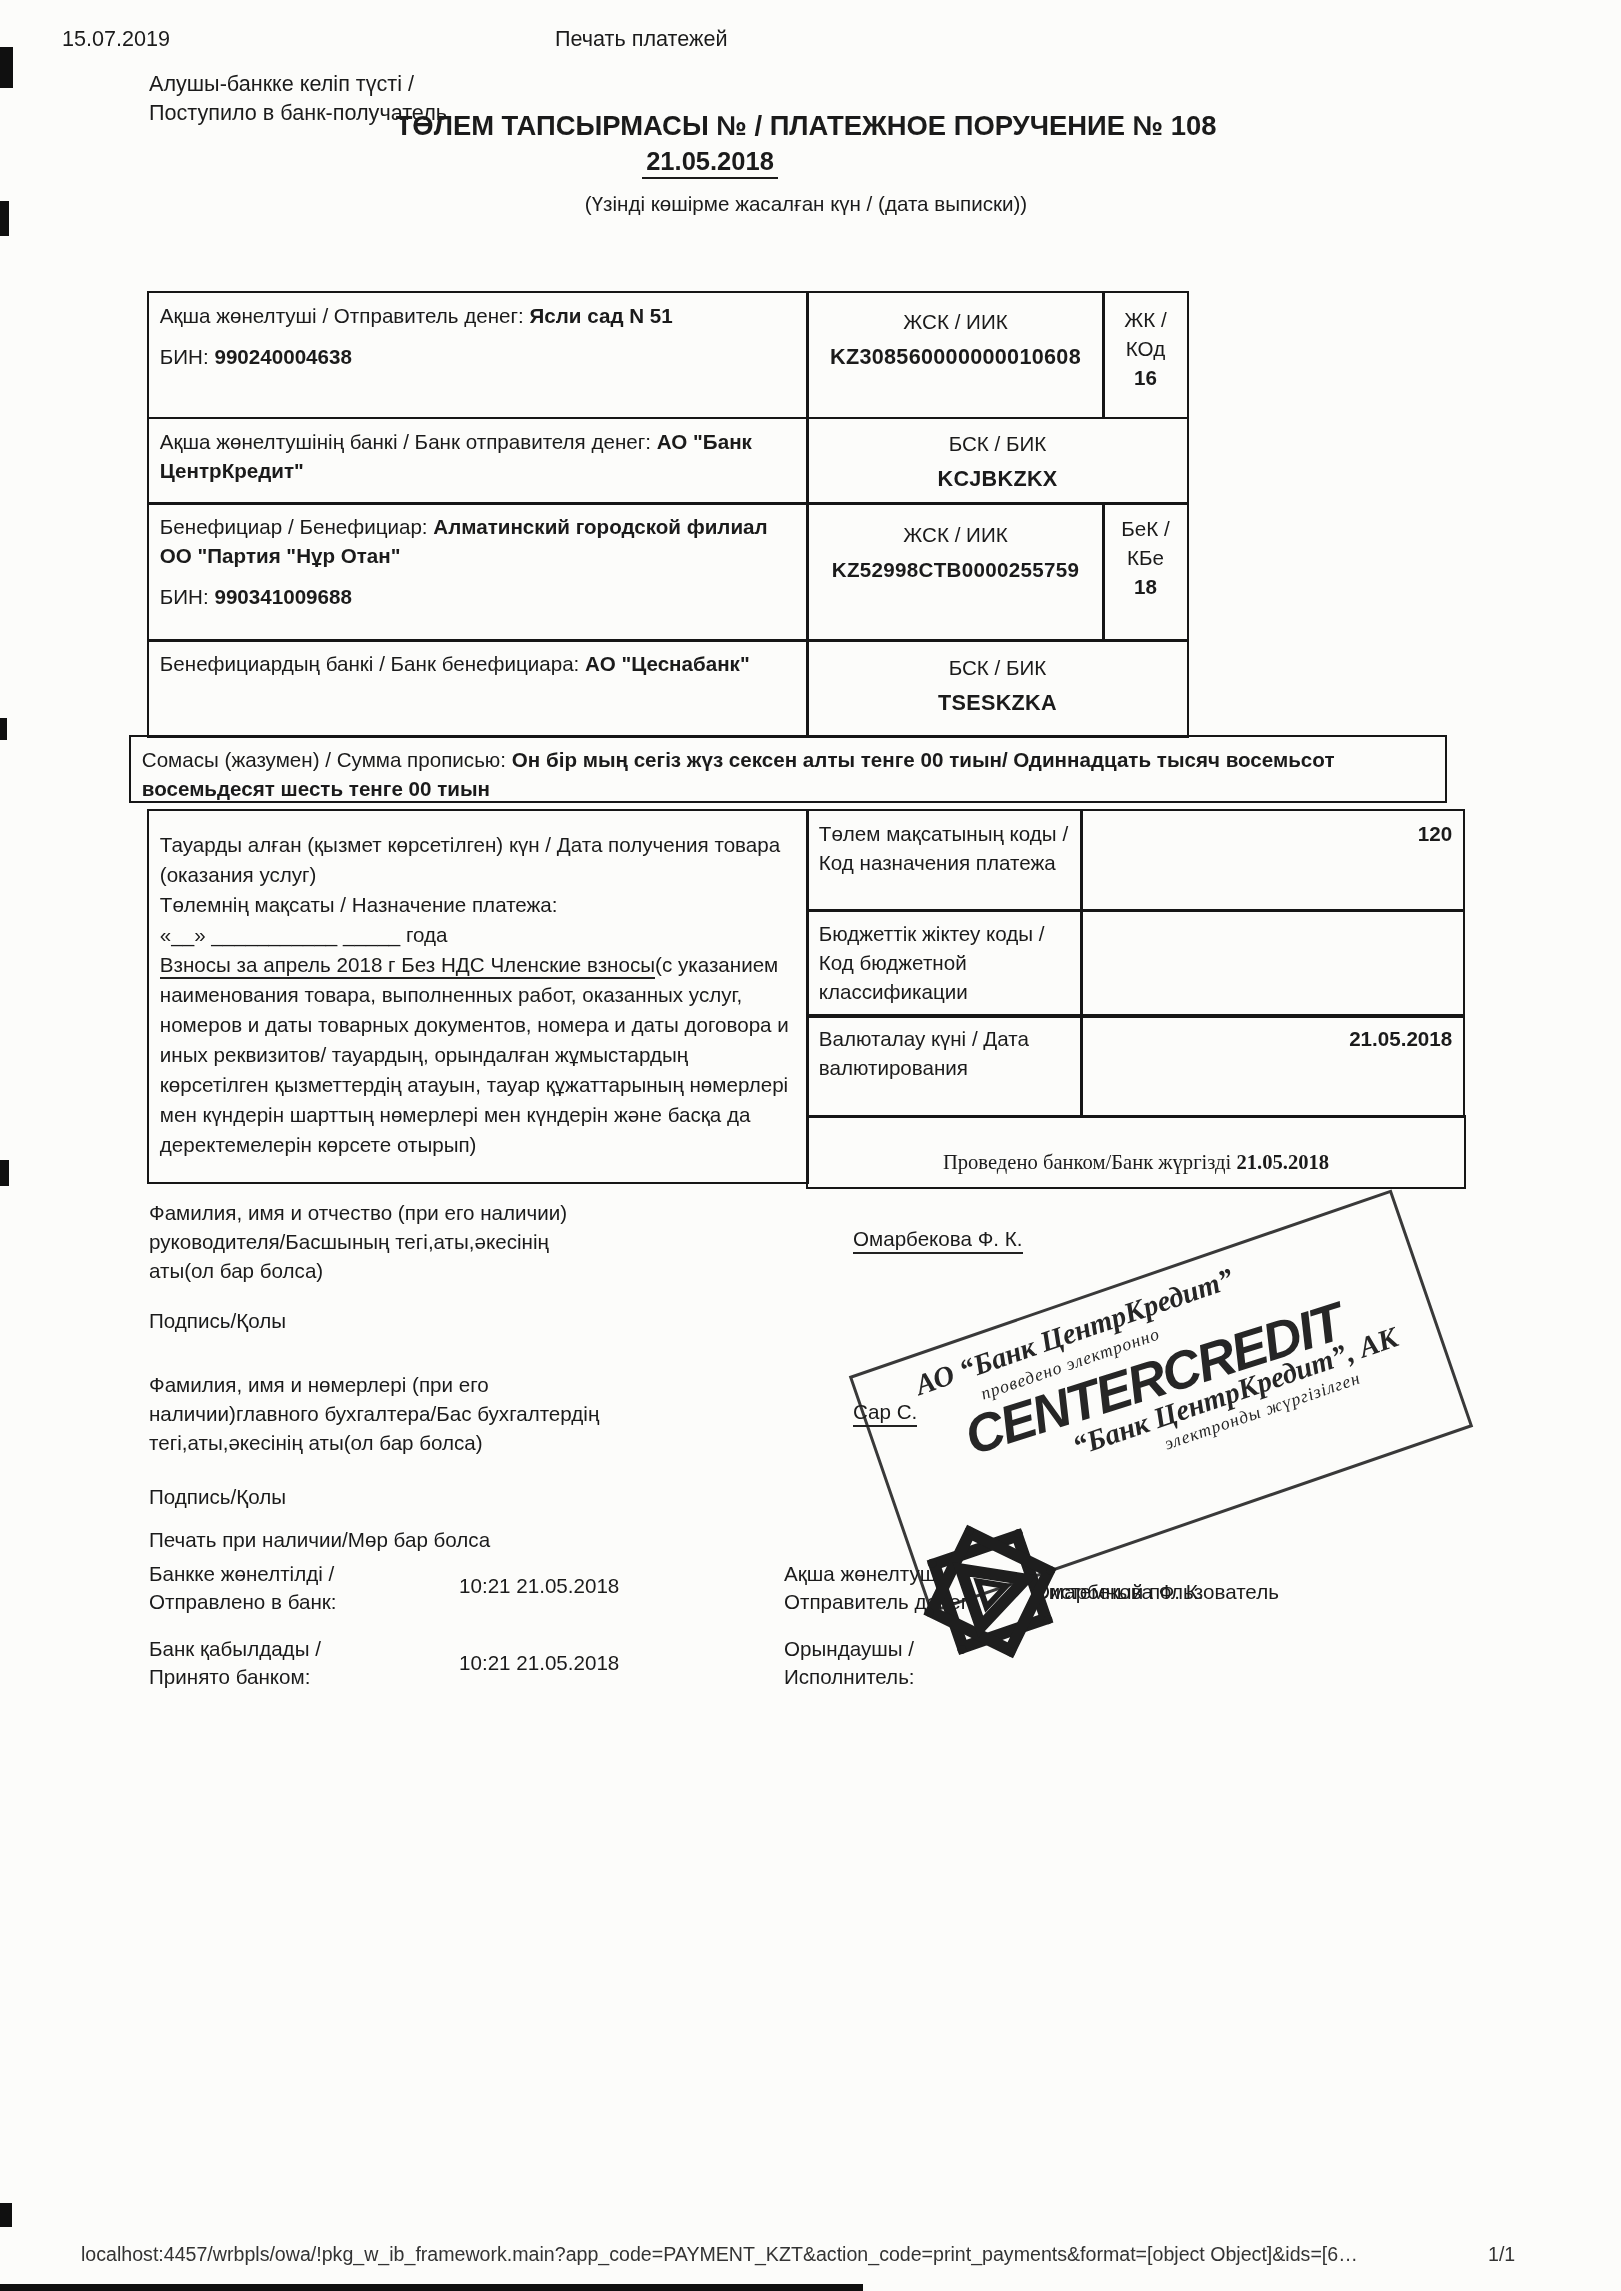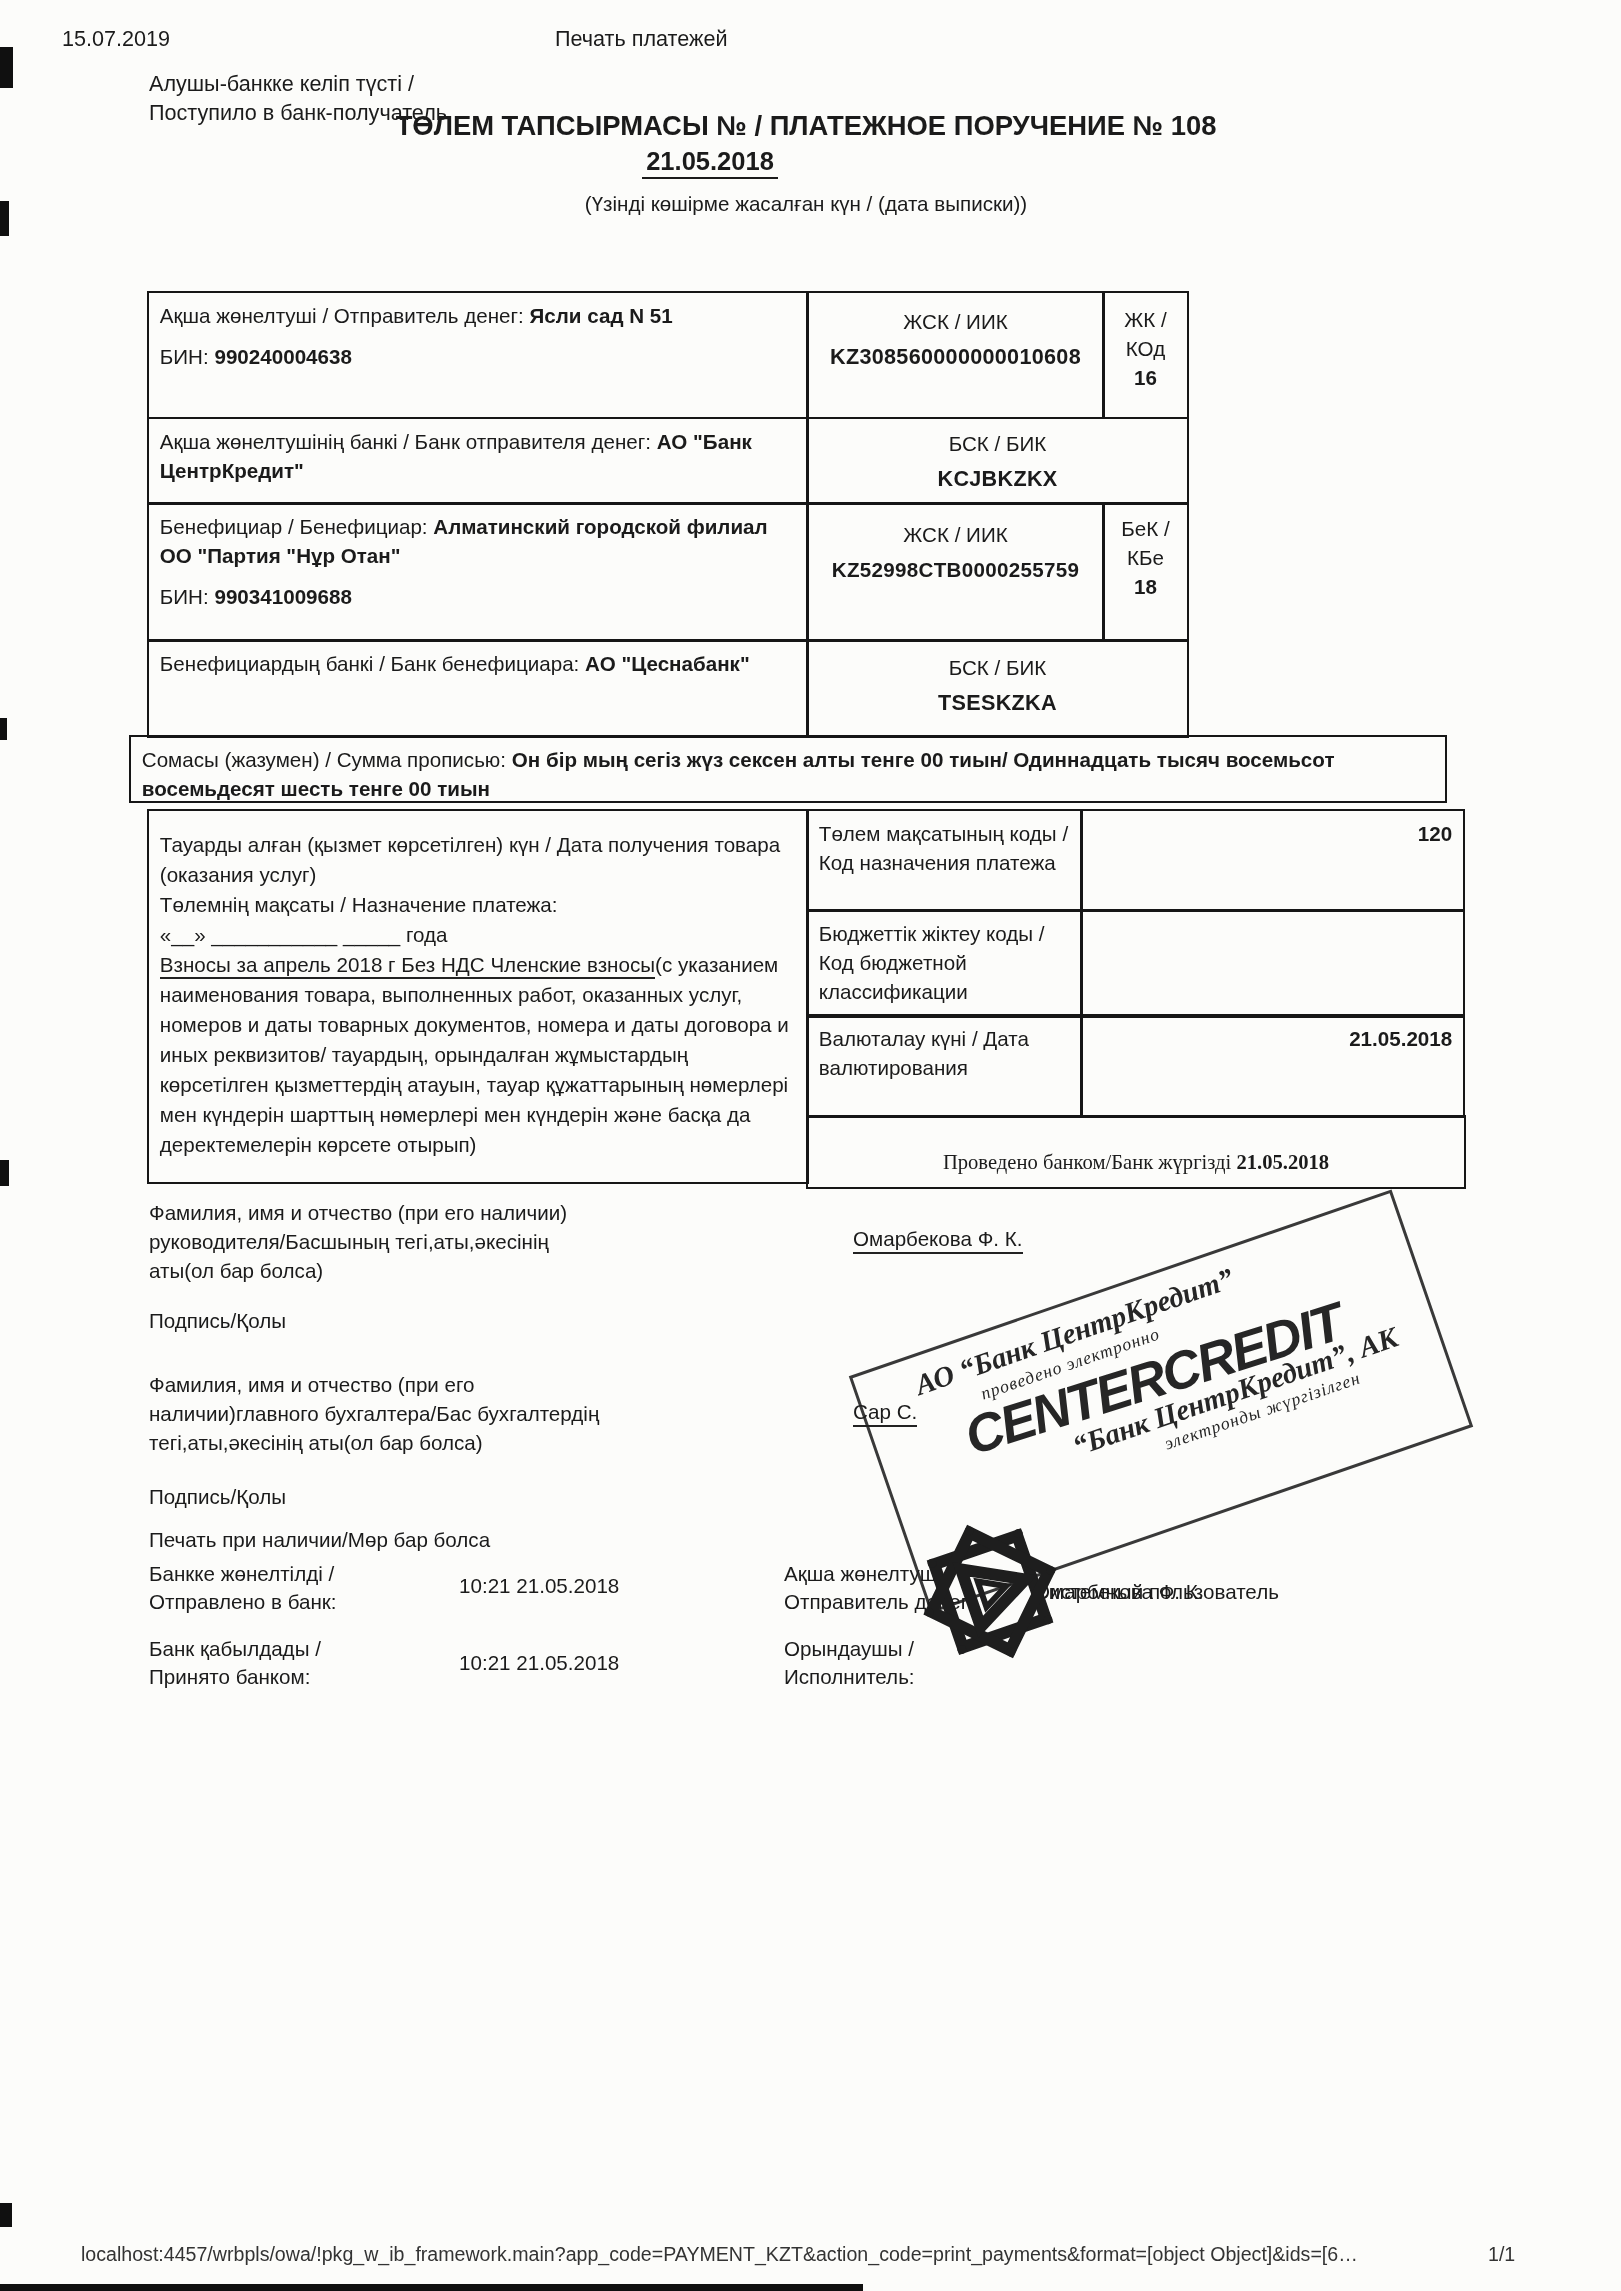--- a/index.html
+++ b/index.html
@@ -141,21 +141,21 @@
 
   <div class="cell center" style="left:806px;top:1115px;width:660px;height:74px;padding-top:31px;font-family:Liberation Serif, serif;">
     <span>Проведено банком/Банк жүргізді</span>
     <b>21.05.2018</b>
   </div>
 
   <div class="abs sig-label" style="left:149px;top:1198px;width:461px;">Фамилия, имя и отчество (при его наличии) руководителя/Басшының тегі,аты,әкесінің аты(ол бар болса)</div>
   <div class="abs sig-value" style="left:853px;top:1227px;">Омарбекова Ф. К.</div>
   <div class="abs sig-label" style="left:149px;top:1306px;">Подпись/Қолы</div>
 
-  <div class="abs sig-label" style="left:149px;top:1370px;width:461px;">Фамилия, имя и отчество (при его наличии)главного бухгалтера/Бас бухгалтердің тегі,аты,әкесінің аты(ол бар болса)</div>
+  <div class="abs sig-label" style="left:149px;top:1370px;width:461px;">Фамилия, имя и нөмерлері (при его наличии)главного бухгалтера/Бас бухгалтердің тегі,аты,әкесінің аты(ол бар болса)</div>
   <div class="abs sig-value" style="left:853px;top:1400px;">Сар С.</div>
   <div class="abs sig-label" style="left:149px;top:1482px;">Подпись/Қолы</div>
 
   <div class="abs sig-label" style="left:149px;top:1525px;">Печать при наличии/Мөр бар болса</div>
 
   <div class="abs kv-label" style="left:149px;top:1560px;width:235px;">Банкке жөнелтілді / Отправлено в банк:</div>
   <div class="abs kv-value" style="left:459px;top:1574px;">10:21 21.05.2018</div>
   <div class="abs kv-label" style="left:784px;top:1560px;width:245px;">Ақша жөнелтуші / Отправитель денег:</div>
   <div class="abs kv-value" style="left:1034px;top:1580px;">Омарбекова Ф. К.</div>
 

